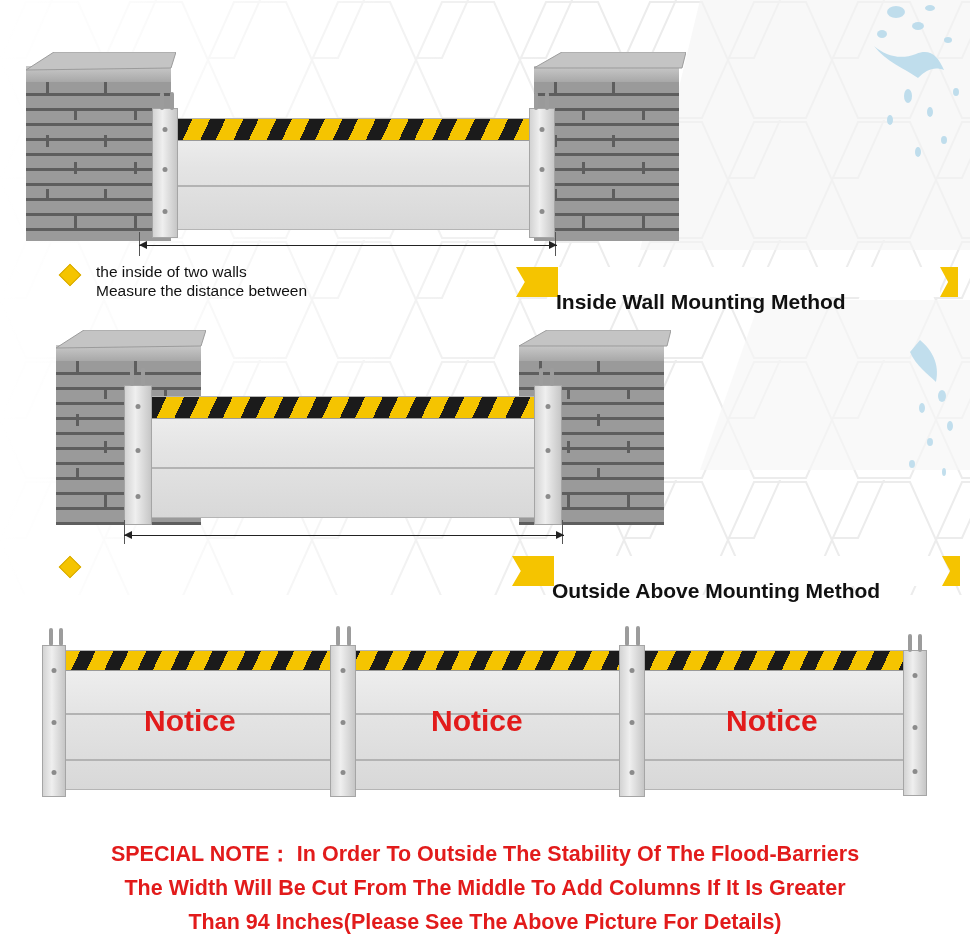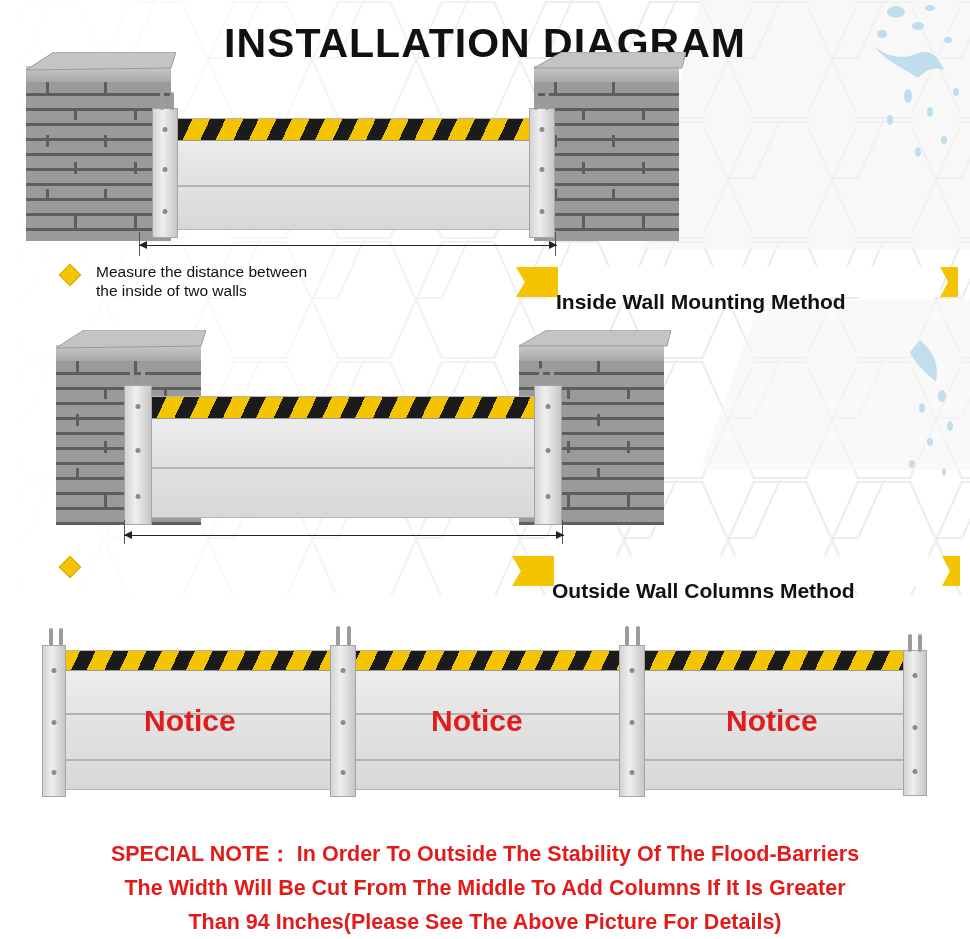--- a/index.html
+++ b/index.html
@@ -213,21 +213,20 @@
       <path d="M30 10 C42 20, 50 34, 46 52 C38 44, 26 36, 20 22 Z"></path>
       <ellipse cx="52" cy="66" rx="4" ry="6"></ellipse>
       <ellipse cx="32" cy="78" rx="3" ry="5"></ellipse>
       <ellipse cx="60" cy="96" rx="3" ry="5"></ellipse>
       <ellipse cx="40" cy="112" rx="3" ry="4"></ellipse>
       <ellipse cx="22" cy="134" rx="3" ry="4"></ellipse>
       <ellipse cx="54" cy="142" rx="2" ry="4"></ellipse>
     </g>
   </svg>
 
-  <div class="title">INSTALLATION DIAGRAM</div>
 
   <div>
 
     <div class="brick" style="left:26px; top:66px; width:145px; height:175px;">
       <div class="face"></div>
       <div class="verts">
         <i style="left:20px;  top:15px; height:12px;"></i>
           <i style="left:78px; top:15px; height:12px;"></i>
         <i style="left:48px;  top:42px; height:12px;"></i>
           <i style="left:108px;top:42px; height:12px;"></i>
@@ -289,22 +288,22 @@
     </div>
     <div class="stud" style="left:534px; top:92px; height:18px;"></div>
     <div class="stud" style="left:545px; top:92px; height:18px;"></div>
 
     <div class="vtick" style="left:139px; top:232px; height:24px;"></div>
     <div class="vtick" style="left:555px; top:232px; height:24px;"></div>
     <div class="measure" style="left:139px; top:245px; width:418px;"></div>
 
     <div class="dia" style="left:62px; top:267px;"></div>
     <div class="caption" style="left:96px; top:262px;">
+      <div>the inside of two walls</div>
       <div>Measure the distance between</div>
-      <div>the inside of two walls</div>
     </div>
 
     <div class="banner" style="left:516px; top:267px; width:442px;">
       <div class="chev"></div>
       <div class="bar">
         <span class="txt">Inside Wall Mounting Method</span>
       </div>
       <div class="endchev"></div>
     </div>
   </div>
@@ -380,21 +379,21 @@
     <div class="vtick" style="left:562px; top:520px; height:24px;"></div>
     <div class="measure" style="left:124px; top:535px; width:440px;"></div>
 
     <div class="dia" style="left:62px; top:559px;"></div>
     <div class="caption" style="left:96px; top:553px;">
     </div>
 
     <div class="banner" style="left:512px; top:556px; width:448px;">
       <div class="chev"></div>
       <div class="bar">
-        <span class="txt">Outside Wall Columns Method</span>
+        <span class="txt">Outside Above Mounting Method</span>
       </div>
       <div class="endchev"></div>
     </div>
   </div>
 
   <div>
 
     <div class="panel" style="left:46px; top:650px; width:880px; height:140px;">
       <div class="hazard" style="top:0; height:20px;"></div>
       <div class="seam" style="top:62px;"></div>

